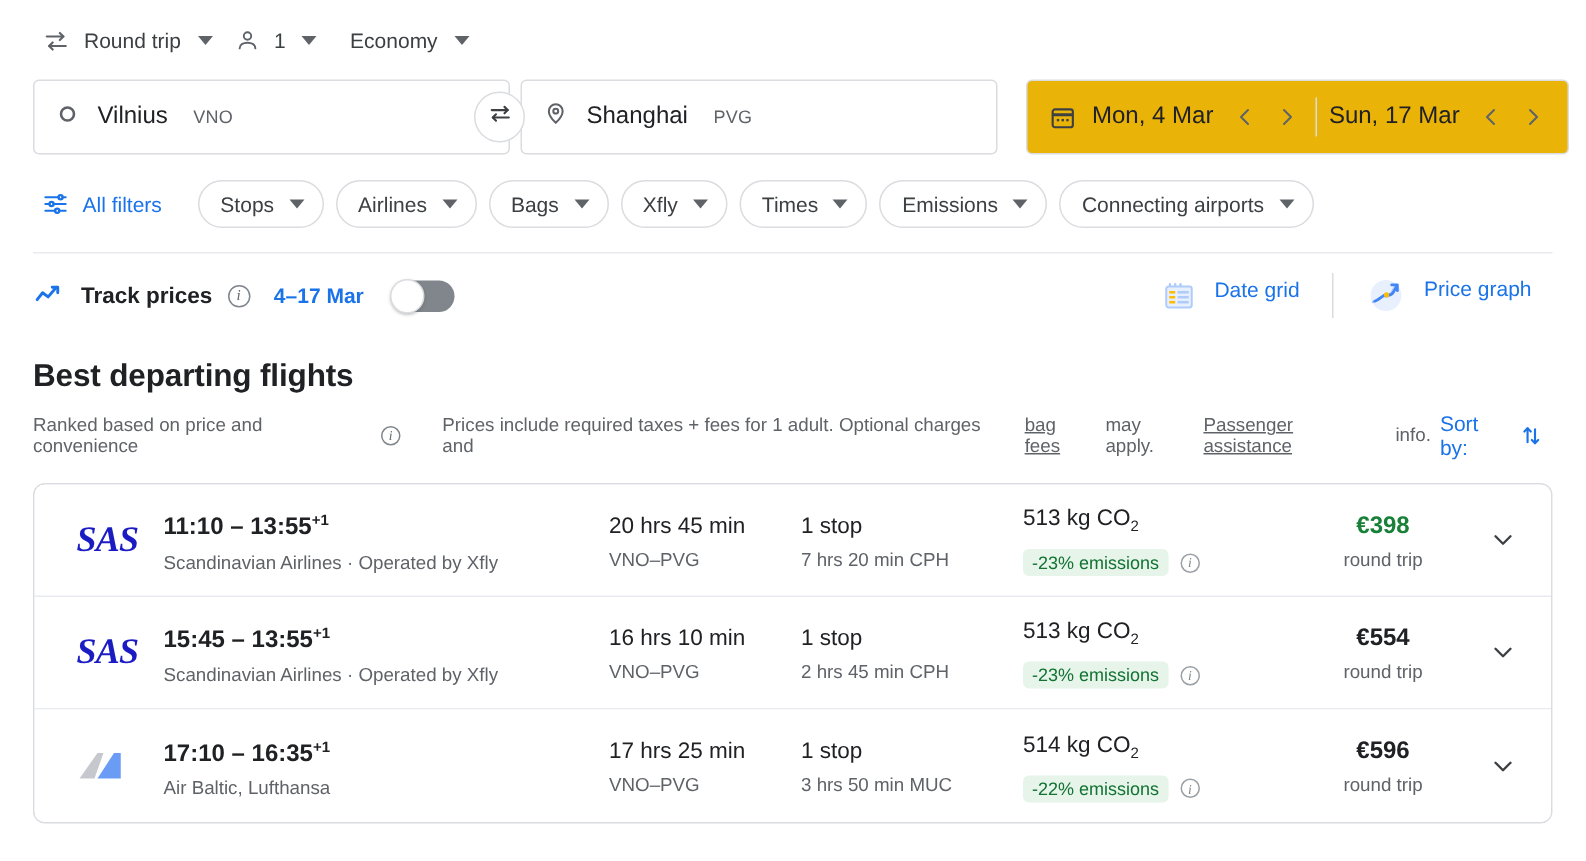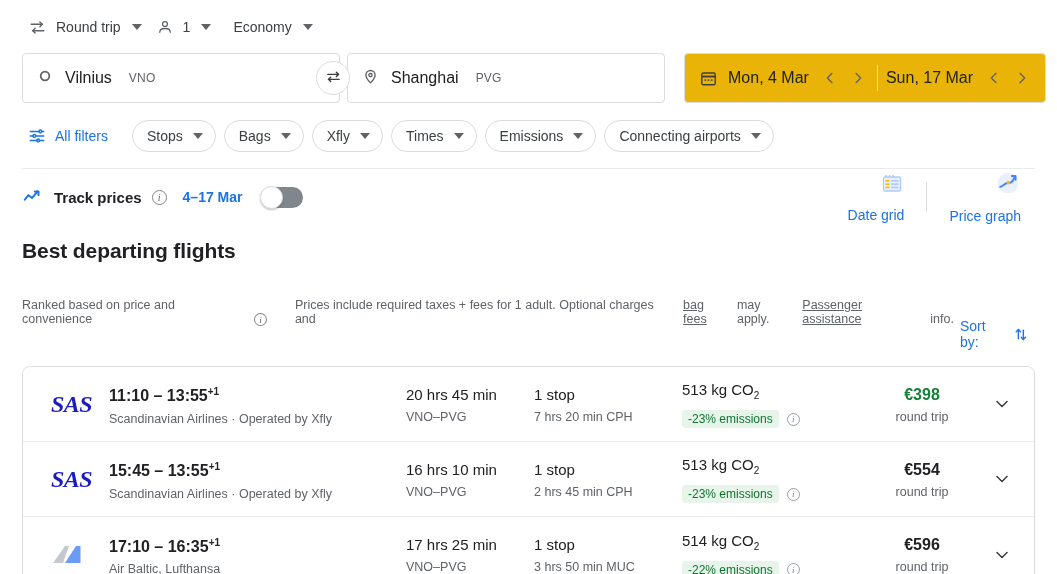--- a/index.html
+++ b/index.html
@@ -160,44 +160,43 @@
   }
   .toggle .knob {
     position: absolute; top: -1px; left: -1px;
     width: 23px; height: 23px; border-radius: 50%;
     background: #fff; border: 1px solid #dadce0;
     box-shadow: 0 1px 2px rgba(60,64,67,.3);
   }
 
   .track-right { display: flex; align-items: center; gap: 0px; }
   .viewbtn {
-    display: flex; align-items: flex-end; gap: 12px;
+    display: flex; align-items: flex-start; gap: 12px;
     color: #1a73e8; font-size: 14px; font-weight: 500;
     padding: 8px 14px; border-radius: 4px; cursor: pointer;
     white-space: nowrap;
-    flex-direction: column;
   }
   .view-div { width: 1px; height: 30px; background: #dadce0; margin: 0 8px; }
 
   
   .sec {
     padding: 14px 22px 0 22px;
   }
   .sec-title { font-size: 21px; font-weight: 700; color: #202124; letter-spacing: -0.1px; }
   .sec-sub-row {
     display: flex; align-items: center; justify-content: space-between;
     margin-top: 7px;
   }
-  .sec-sub-left { display: flex; align-items: flex-end; gap: 6px; font-size: 12.5px; color: #5f6368; }
+  .sec-sub-left { display: flex; align-items: center; gap: 6px; font-size: 12.5px; color: #5f6368; }
   .sec-sub-left .gap { display: inline-block; width: 16px; }
   .sec-sub-left a { color: #5f6368; text-decoration: underline; cursor: pointer; }
   .sortby {
     display: flex; align-items: center; gap: 4px;
     color: #1a73e8; font-size: 14px; font-weight: 500; cursor: pointer;
-    padding: 4px 6px; border-radius: 4px; margin-top: 44px;
+    padding: 4px 6px; border-radius: 4px;
   }
 
   
   .results {
     margin: 12px 22px 0 22px;
     border: 1px solid #dadce0;
     border-radius: 8px;
     overflow: hidden;
     background: #fff;
   }
@@ -387,20 +386,24 @@
         </svg>
       </span>
       <span>All filters</span>
     </div>
 
     <div class="chip">
       <span>Stops</span>
       <span class="caret"></span>
     </div>
     <div class="chip">
+      <span>Airlines</span>
+      <span class="caret"></span>
+    </div>
+    <div class="chip">
       <span>Bags</span>
       <span class="caret"></span>
     </div>
     <div class="chip">
       <span>Xfly</span>
       <span class="caret"></span>
     </div>
     <div class="chip">
       <span>Times</span>
       <span class="caret"></span>

